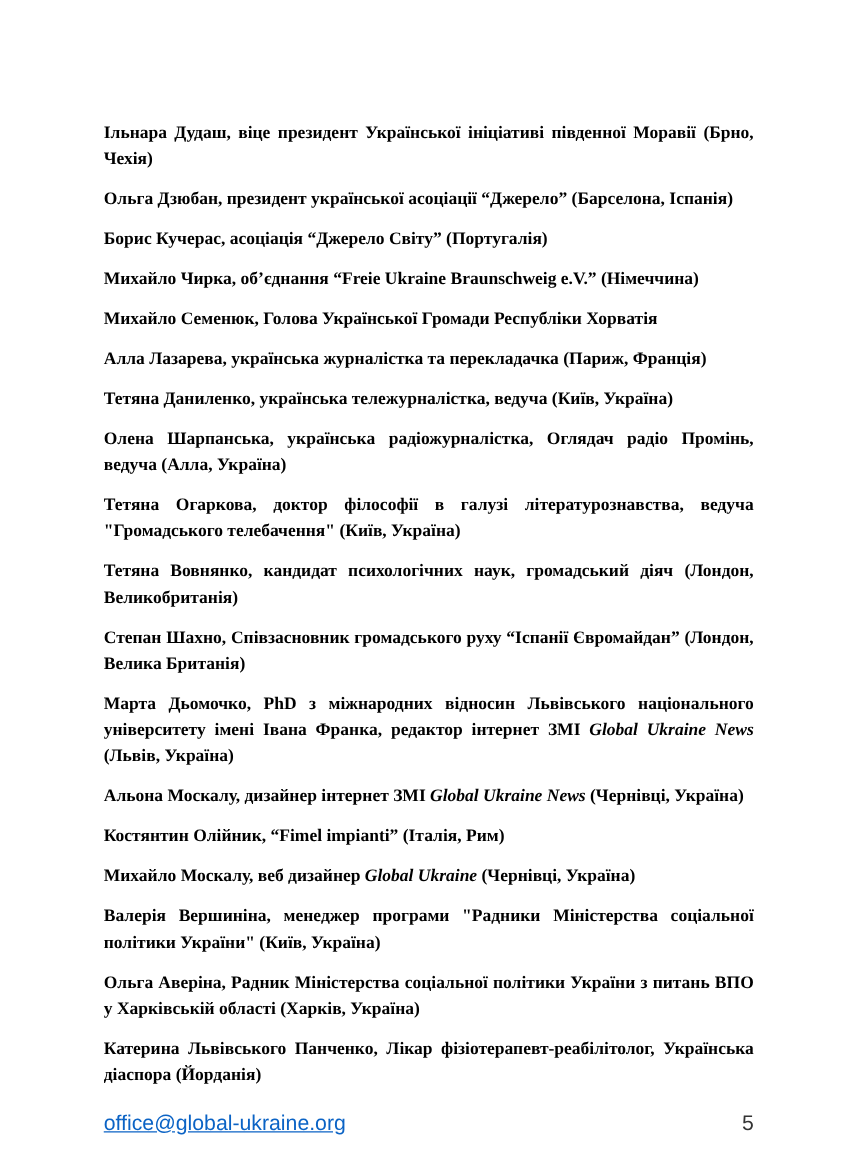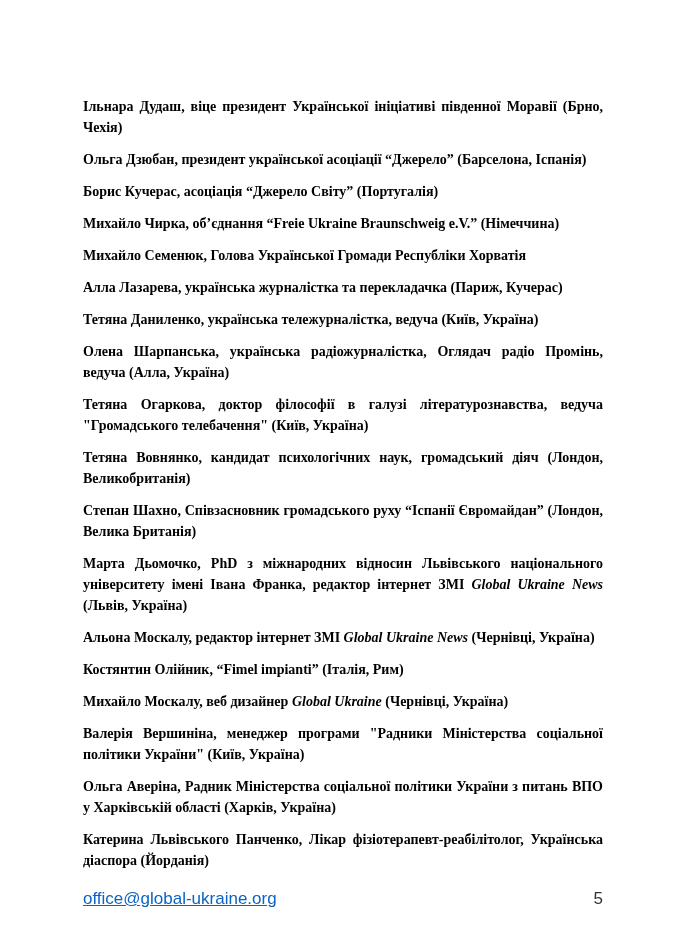--- a/index.html
+++ b/index.html
@@ -51,28 +51,28 @@
 <body>
 
 <div class="page">
 
   <div class="doc-body" id="doc-body">
       <p><span>Ільнара Дудаш, віце президент Української ініціативі південної Моравії (Брно, Чехія)</span></p>
       <p><span>Ольга Дзюбан, президент української асоціації “Джерело” (Барселона, Іспанія)</span></p>
       <p><span>Борис Кучерас, асоціація “Джерело Світу” (Португалія)</span></p>
       <p><span>Михайло Чирка, об’єднання “Freie Ukraine Braunschweig e.V.” (Німеччина)</span></p>
       <p><span>Михайло Семенюк, Голова Української Громади Республіки Хорватія</span></p>
-      <p><span>Алла Лазарева, українська журналістка та перекладачка (Париж, Кучерас)</span></p>
+      <p><span>Алла Лазарева, українська журналістка та перекладачка (Париж, Франція)</span></p>
       <p><span>Тетяна Даниленко, українська тележурналістка, ведуча (Київ, Україна)</span></p>
       <p><span>Олена Шарпанська, українська радіожурналістка, Оглядач радіо Промінь, ведуча (Алла, Україна)</span></p>
       <p><span>Тетяна Огаркова, доктор філософії в галузі літературознавства, ведуча "Громадського телебачення" (Київ, Україна)</span></p>
       <p><span>Тетяна Вовнянко, кандидат психологічних наук, громадський діяч (Лондон, Великобританія)</span></p>
       <p><span>Степан Шахно, Співзасновник громадського руху “Іспанії Євромайдан” (Лондон, Велика Британія)</span></p>
       <p><span>Марта Дьомочко, PhD з міжнародних відносин Львівського національного університету імені Івана Франка, редактор інтернет ЗМІ </span><em>Global Ukraine News</em><span> (Львів, Україна)</span></p>
-      <p><span>Альона Москалу, редактор інтернет ЗМІ </span><em>Global Ukraine News</em><span> (Чернівці, Україна)</span></p>
+      <p><span>Альона Москалу, дизайнер інтернет ЗМІ </span><em>Global Ukraine News</em><span> (Чернівці, Україна)</span></p>
       <p><span>Костянтин Олійник, “Fimel impianti” (Італія, Рим)</span></p>
       <p><span>Михайло Москалу, веб дизайнер </span><em>Global Ukraine</em><span> (Чернівці, Україна)</span></p>
       <p><span>Валерія Вершиніна, менеджер програми "Радники Міністерства соціальної політики України" (Київ, Україна)</span></p>
       <p><span>Ольга Аверіна, Радник Міністерства соціальної політики України з питань ВПО у Харківській області (Харків, Україна)</span></p>
       <p><span>Катерина Львівського Панченко, Лікар фізіотерапевт-реабілітолог, Українська діаспора (Йорданія)</span></p>
     </div>
 
   <div class="footer">
     <a class="email">office@global-ukraine.org</a>
     <span class="pagenum">5</span>

